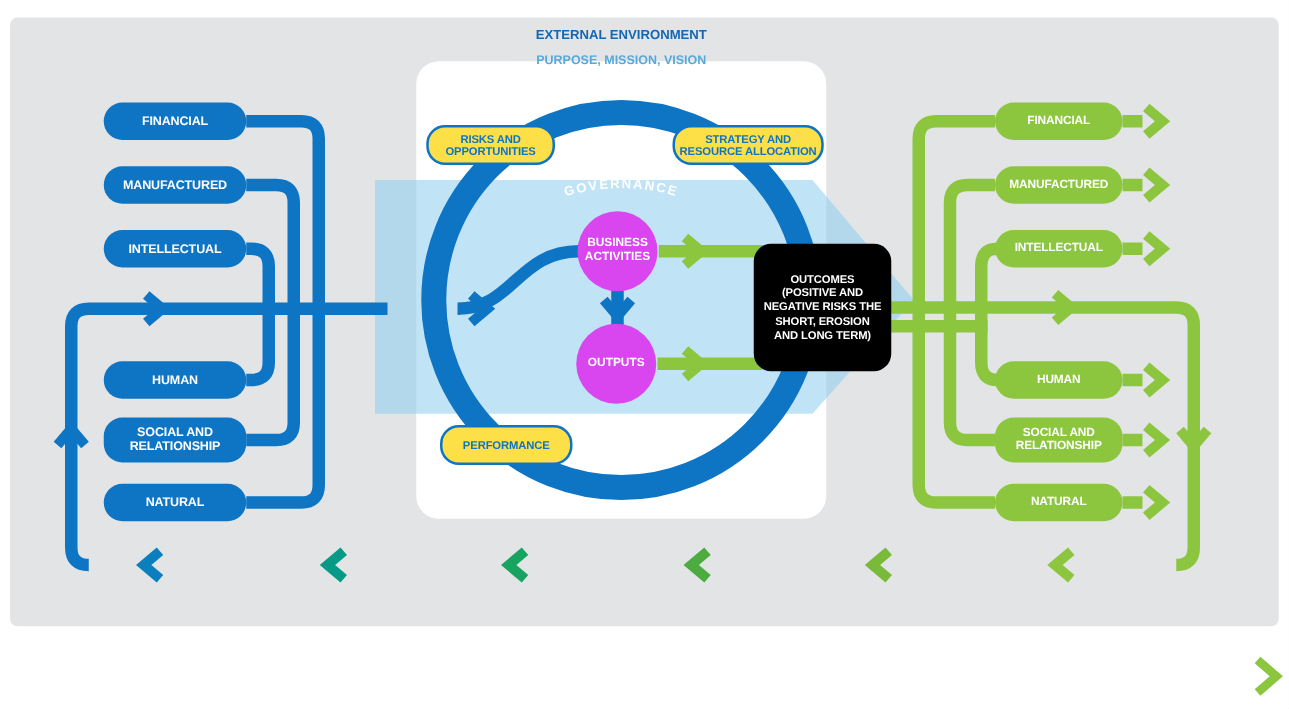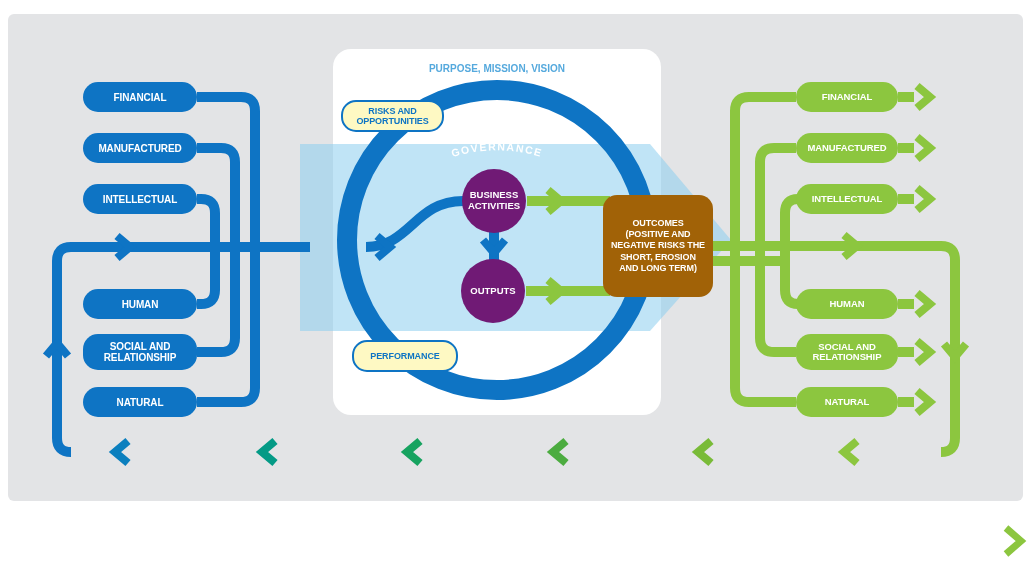--- a/index.html
+++ b/index.html
@@ -15,30 +15,30 @@
   .lbl{color:#1268b3;font-size:10.5px;letter-spacing:0;text-align:center;white-space:nowrap;}
   .lbl-light{color:#55a9dd;}
   .pill{
     border-radius:15px;color:#fff;font-size:10px;line-height:1.1;
     display:flex;align-items:center;justify-content:center;text-align:center;
     letter-spacing:-0.1px;
   }
   .pill.blue{background:#0e74c4;}
   .pill.green{background:#8cc63f;}
   .wpill{
-    background:#fef9c3;border:2.5px solid #0e74c4;border-radius:15px;color:#0e74c4;
+    background:#fde047;border:2.5px solid #0e74c4;border-radius:15px;color:#0e74c4;
     font-size:9px;line-height:1.15;display:flex;align-items:center;justify-content:center;
     text-align:center;letter-spacing:-0.1px;
   }
   .circle{
-    background:#701a75;border-radius:50%;color:#fff;font-size:9.5px;line-height:1.15;
+    background:#d946ef;border-radius:50%;color:#fff;font-size:9.5px;line-height:1.15;
     display:flex;align-items:center;justify-content:center;text-align:center;
   }
   .outcomes{
-    left:603px;top:195px;width:110px;height:102px;background:#a16207;border-radius:14px;
+    left:603px;top:195px;width:110px;height:102px;background:#000000;border-radius:14px;
     color:#fff;font-size:9px;line-height:1.25;display:flex;flex-direction:column;
     align-items:center;justify-content:center;text-align:center;letter-spacing:-0.1px;
   }
   .footer-lbl{left:0;top:511px;width:1031px;text-align:center;color:#1472c8;font-size:11px;}
 </style>
 </head>
 <body>
 
 <div id="stage">
 
@@ -121,23 +121,25 @@
       <polyline points="420,441 407,452 420,463" stroke="#17a360"></polyline>
       <polyline points="566,441 553,452 566,463" stroke="#4cac40"></polyline>
       <polyline points="711,441 698,452 711,463" stroke="#79bb38"></polyline>
       <polyline points="857,441 844,452 857,463" stroke="#8cc63f"></polyline>
     </g>
 
     <line x1="12" y1="541" x2="1005" y2="541" stroke="url(#fb)" stroke-width="7"></line>
     <polyline points="1006,528 1021,541 1006,554" stroke="#8cc63f" stroke-width="7" fill="none"></polyline>
   </svg>
 
-  <div class="abs lbl lbl-light" style="left:333px;top:63px;width:328px;font-size:10px;">PURPOSE, MISSION, VISION</div>
+  <div class="abs lbl" style="left:333px;top:22px;width:328px;">EXTERNAL ENVIRONMENT</div>
+  <div class="abs lbl lbl-light" style="left:333px;top:43px;width:328px;font-size:10px;">PURPOSE, MISSION, VISION</div>
 
   <div class="abs wpill" style="left:341px;top:100px;width:99px;height:28px;">RISKS AND OPPORTUNITIES</div>
+  <div class="abs wpill" style="left:538px;top:100px;width:117px;height:28px;">STRATEGY AND RESOURCE ALLOCATION</div>
   <div class="abs wpill" style="left:352px;top:340px;width:102px;height:28px;">PERFORMANCE</div>
 
   <div class="abs circle" style="left:462px;top:169px;width:64px;height:64px;padding:0 6px;box-sizing:border-box;">BUSINESS ACTIVITIES</div>
   <div class="abs circle" style="left:461px;top:259px;width:64px;height:64px;">OUTPUTS</div>
 
   <div class="abs outcomes">
     <span>OUTCOMES</span>
     <span>(POSITIVE AND</span>
     <span>NEGATIVE RISKS THE</span>
     <span>SHORT, EROSION</span>

